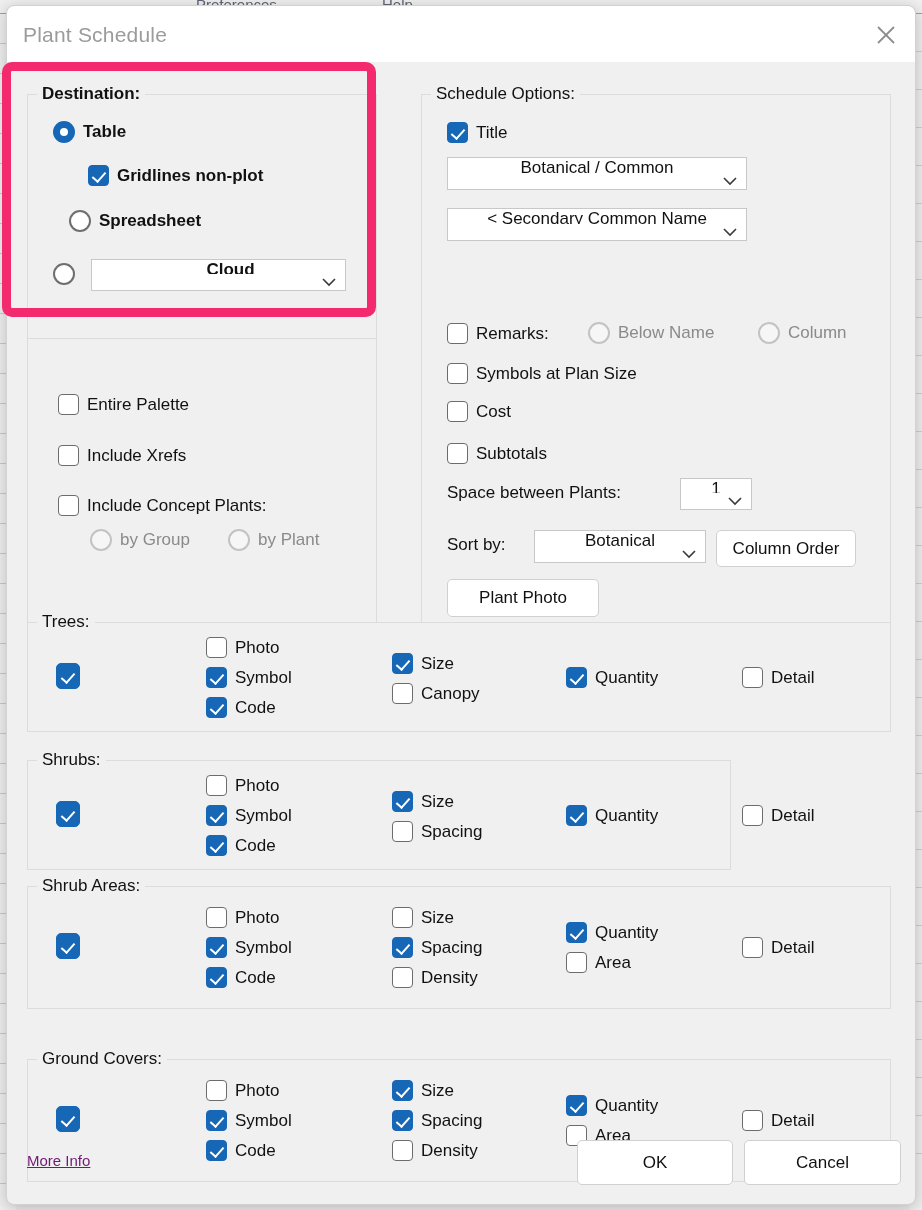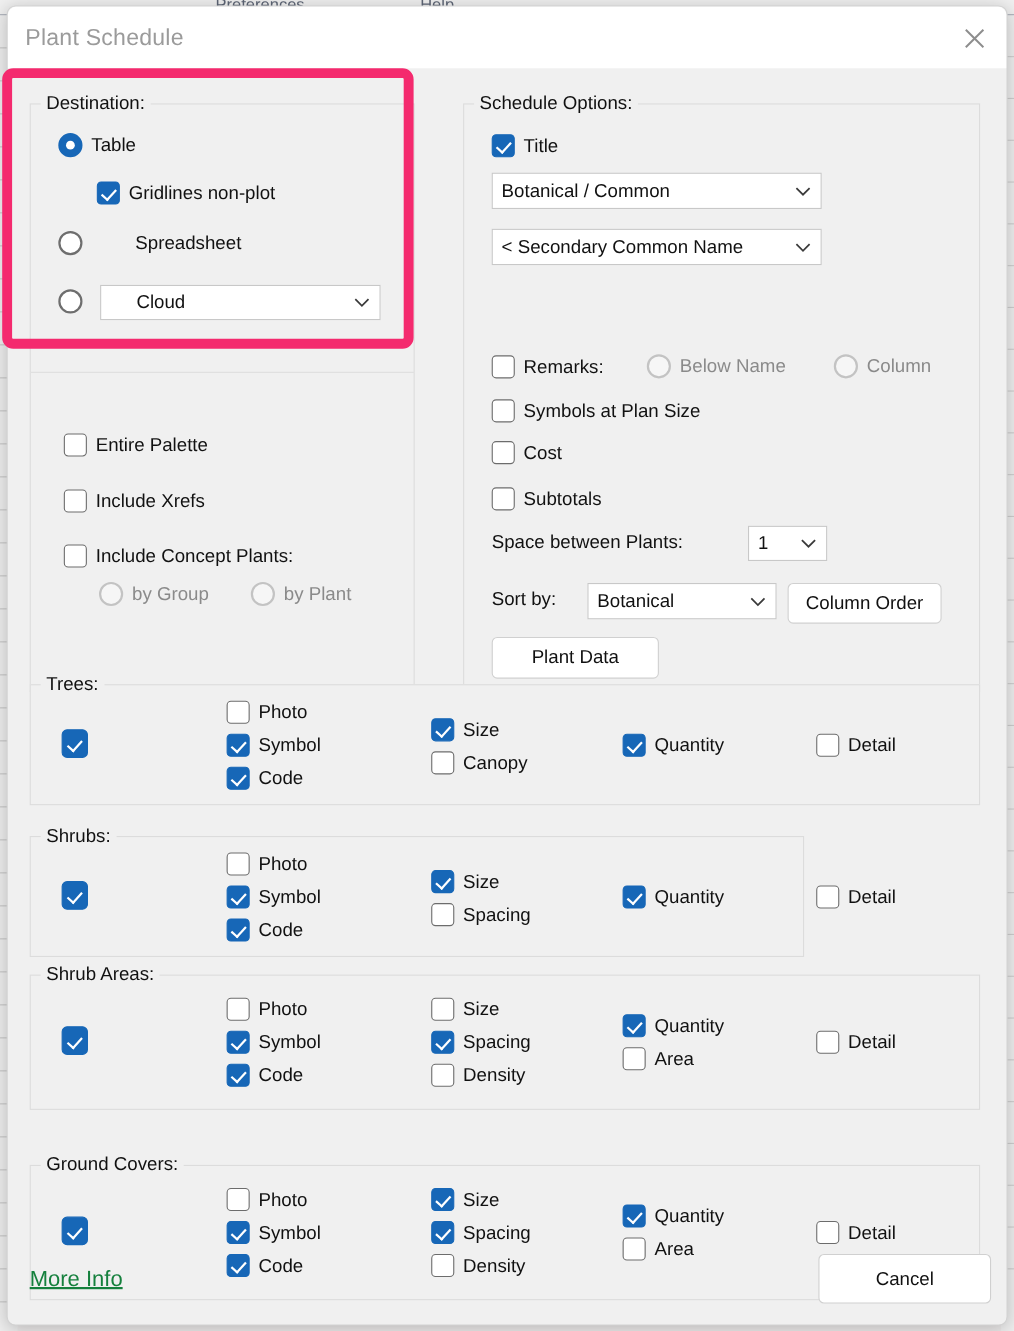--- a/index.html
+++ b/index.html
@@ -130,39 +130,40 @@
   }
   .rb.dim { border-color: #c3c3c3; background: #f6f6f6; }
 
   
   .sel {
     position: absolute;
     background: #fff; border: 1px solid #c8c8c8;
     display: flex; align-items: center;
     padding: 0 8px; font-size: 17px; color: #111;
     white-space: nowrap;
+    flex-direction: column;
   }
   .sel .caret {
     margin-left: auto; flex: 0 0 auto;
     width: 16px; height: 16px;
     display: flex; align-items: center; justify-content: center;
   }
   .sel .val { overflow: hidden; text-overflow: ellipsis; }
 
   
   .btn {
     position: absolute;
     background: #fff; border: 1px solid #d0d0d0; border-radius: 5px;
     display: flex; align-items: center; justify-content: center;
     font-size: 17px; color: #111; cursor: pointer;
   }
 
   .link {
     position: absolute;
-    font-size: 20px; color: #15803d;
+    font-size: 15px; color: #701a75;
     text-decoration: underline; cursor: pointer;
   }
 </style>
 </head>
 <body>
 
 <div class="bg-root">
   <div class="bg-menubar">
     <span class="bg-menu-text" style="left:196px">Preferences</span>
     <span class="bg-menu-text" style="left:382px">Help</span>
@@ -250,34 +251,34 @@
     <div class="close-btn">
       <svg width="22" height="22" viewBox="0 0 22 22" aria-hidden="true">
         <line x1="3" y1="3" x2="19" y2="19" stroke="#8d8d8d" stroke-width="1.8"></line>
         <line x1="19" y1="3" x2="3" y2="19" stroke="#8d8d8d" stroke-width="1.8"></line>
       </svg>
     </div>
   </div>
 
   <div class="body">
 
-    <div class="group" style="left:20px; top:32px; width:350px; height:245px;">
+    <div class="group" style="left:20px; top:32px; width:350px; height:245px;font-weight:bold;">
       <span class="legend">Destination:</span>
 
       <div class="ctl" style="left:25px; top:26px;">
         <span class="rb on"></span>
         <span class="lbl">Table</span>
       </div>
 
       <div class="ctl" style="left:60px; top:70px;">
         <span class="cb on"></span>
         <span class="lbl">Gridlines non-plot</span>
       </div>
 
-      <div class="ctl" style="left:25px; top:115px;gap:40px;">
+      <div class="ctl" style="left:41px; top:115px;">
         <span class="rb"></span>
         <span class="lbl">Spreadsheet</span>
       </div>
 
       <div class="ctl" style="left:25px; top:168px;">
         <span class="rb"></span>
       </div>
       <div class="sel" style="left:63px; top:164px; width:255px; height:32px;padding-left:32px;">
         <span class="val">Cloud</span>
         <span class="caret">
@@ -388,21 +389,21 @@
       <div class="sel" style="left:112px; top:435px; width:172px; height:33px;">
         <span class="val">Botanical</span>
         <span class="caret">
           <svg width="14" height="10" viewBox="0 0 14 10">
               <path d="M1 2 L7 8 L13 2" fill="none" stroke="#3a3a3a" stroke-width="1.6"></path>
             </svg>
         </span>
       </div>
       <div class="btn" style="left:294px; top:435px; width:140px; height:37px;">Column Order</div>
 
-      <div class="btn" style="left:25px; top:484px; width:152px; height:38px;">Plant Data</div>
+      <div class="btn" style="left:25px; top:484px; width:152px; height:38px;">Plant Photo</div>
     </div>
 
     <div class="group" style="left:20px; top:560px; width:864px; height:110px;">
       <span class="legend">Trees:</span>
 
       <div class="ctl" style="left:28px; top:40px;">
         <span class="cb wide on"></span>
       </div>
 
       <div class="ctl" style="left:178px; top:14px;">
@@ -569,18 +570,19 @@
       </div>
 
       <div class="ctl" style="left:714px; top:50px;">
         <span class="cb"></span>
         <span class="lbl">Detail</span>
       </div>
     </div>
 
     <span class="link" style="left:20px; top:1090px;">More Info</span>
 
+    <div class="btn" style="left:570px; top:1078px; width:156px; height:45px;">OK</div>
     <div class="btn" style="left:737px; top:1078px; width:157px; height:45px;">Cancel</div>
 
   </div>
 </div>
 
 <div class="highlight"></div>
 
 </body></html>

